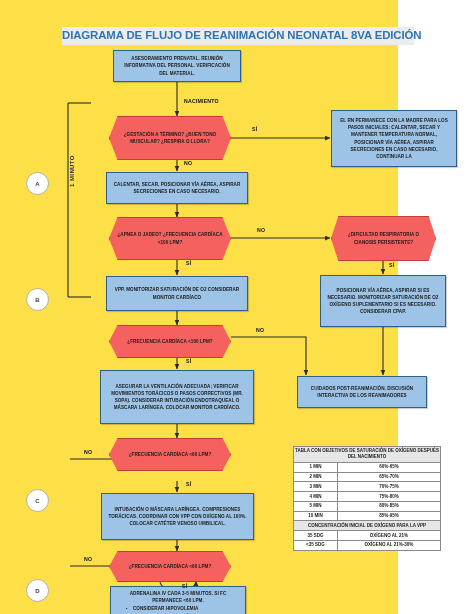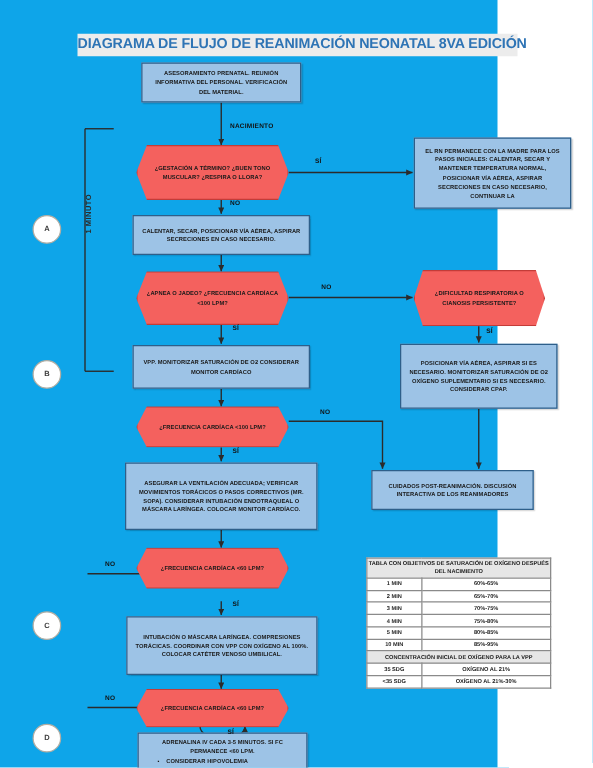--- a/index.html
+++ b/index.html
@@ -7,21 +7,21 @@
     margin: 0; padding: 0;
     width: 474px; height: 614px;
     background: #ffffff;
     font-family: "Liberation Sans", sans-serif;
     overflow: hidden;
   }
   #canvas {
     position: relative;
     width: 398px;
     height: 614px;
-    background: #0ea5e9;
+    background: #fde047;
   }
   #wires {
     position: absolute;
     left: 0; top: 0;
     width: 474px; height: 614px;
     pointer-events: none;
   }
 
   
   .title {

